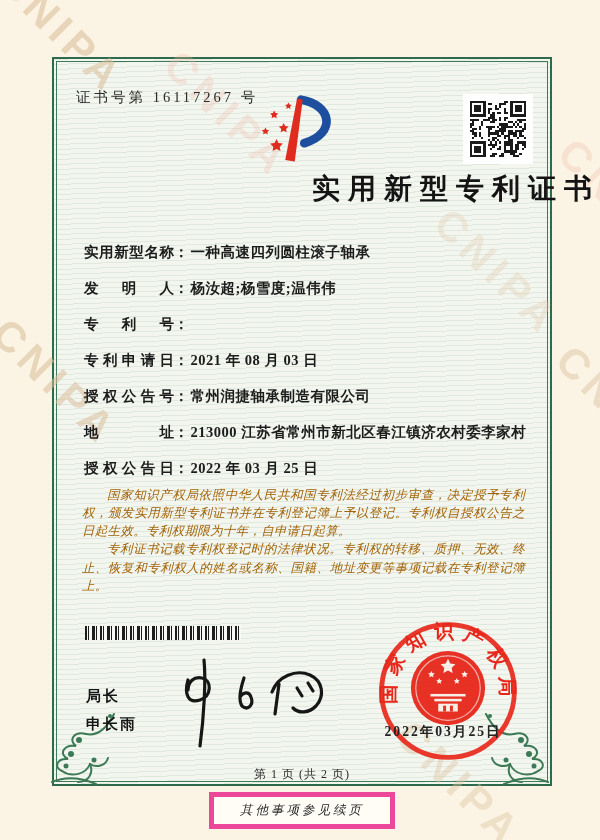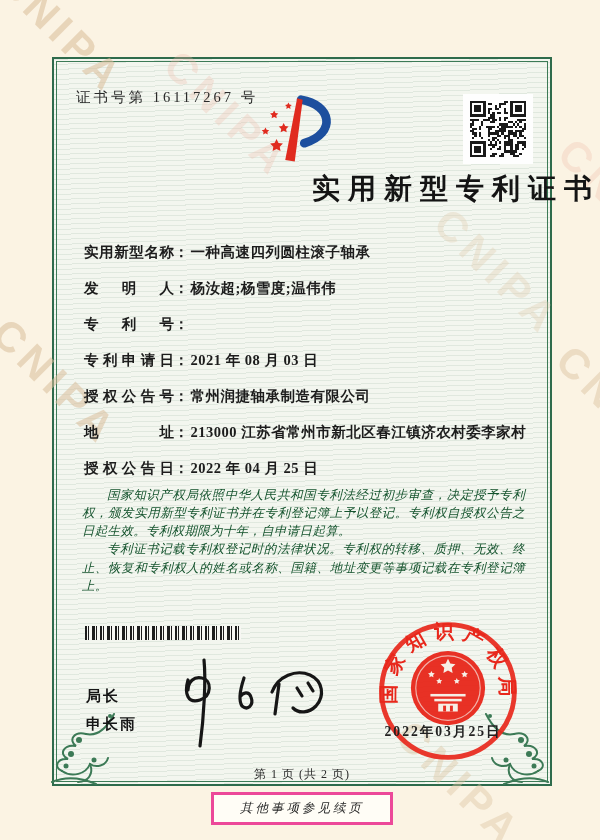--- a/index.html
+++ b/index.html
@@ -42,39 +42,39 @@
   }
   .fields{left:84px;top:243px;width:458px;font-size:14.5px;}
   .field-row{height:36px;display:flex;align-items:flex-start;font-weight:600;}
   .f-label{display:inline-block;width:90px;text-align:justify;text-align-last:justify;}
   .f-label2{display:inline-block;letter-spacing:1.5px;}
   .f-colon{display:inline-block;margin-right:2px;}
   .f-value{letter-spacing:0.5px;}
   .grp2{margin-left:16px;}
   .body-text{
     left:82px;top:486px;width:443px;font-size:12.5px;line-height:1.45;
-    text-align:justify;font-style:italic;color:#14532d;letter-spacing:0.3px;
+    text-align:justify;font-style:italic;color:#a16207;letter-spacing:0.3px;
   }
   .body-text p{margin:0;text-indent:2em;}
   .barcode{
     left:85px;top:626px;width:156px;height:14px;
     background:repeating-linear-gradient(90deg,
       #1d1d1d 0 2px,#f7f7f3 2px 3px,#1d1d1d 3px 4px,#f7f7f3 4px 7px,
       #1d1d1d 7px 10px,#f7f7f3 10px 11px,#1d1d1d 11px 12px,#f7f7f3 12px 15px);
   }
   .officer{
     left:86px;top:682px;font-family:"Liberation Sans","DejaVu Sans",sans-serif;
     font-weight:bold;font-size:15px;line-height:28px;color:#161616;letter-spacing:2px;
   }
   .signature{left:160px;top:650px;z-index:4;}
   .seal{left:365px;top:608px;z-index:5;}
   .page-no{left:52px;top:766px;width:500px;text-align:center;font-size:12px;letter-spacing:1px;color:#2a2a2a;}
   .note-box{
     left:302px;top:792px;transform:translateX(-50%);
-    background:#fffdf6;border:3px solid #ec4899;
+    background:#fffdf6;border:5px solid #ec4899;
     padding:5px 26px;font-size:12.5px;letter-spacing:3px;color:#2a2a2a;z-index:3;
     white-space:nowrap;font-style:italic;
   }
 </style>
 </head>
 <body>
 
 <div class="frame">
   <div class="frame-inner"></div>
 </div>
@@ -171,21 +171,21 @@
       <span class="f-value">常州润捷轴承制造有限公司</span>
   </div>
   <div class="field-row">
     <span class="f-label">地址</span>
       <span class="f-colon">：</span>
       <span class="f-value">213000 江苏省常州市新北区春江镇济农村委李家村</span>
   </div>
   <div class="field-row">
     <span class="f-label">授权公告日</span>
       <span class="f-colon">：</span>
-      <span class="f-value">2022 年 04 月 25 日</span>
+      <span class="f-value">2022 年 03 月 25 日</span>
   </div>
 </div>
 
 <div class="content body-text">
   <p>国家知识产权局依照中华人民共和国专利法经过初步审查，决定授予专利权，颁发实用新型专利证书并在专利登记簿上予以登记。专利权自授权公告之日起生效。专利权期限为十年，自申请日起算。</p>
   <p>专利证书记载专利权登记时的法律状况。专利权的转移、质押、无效、终止、恢复和专利权人的姓名或名称、国籍、地址变更等事项记载在专利登记簿上。</p>
 </div>
 
 <div class="content barcode"></div>
 

